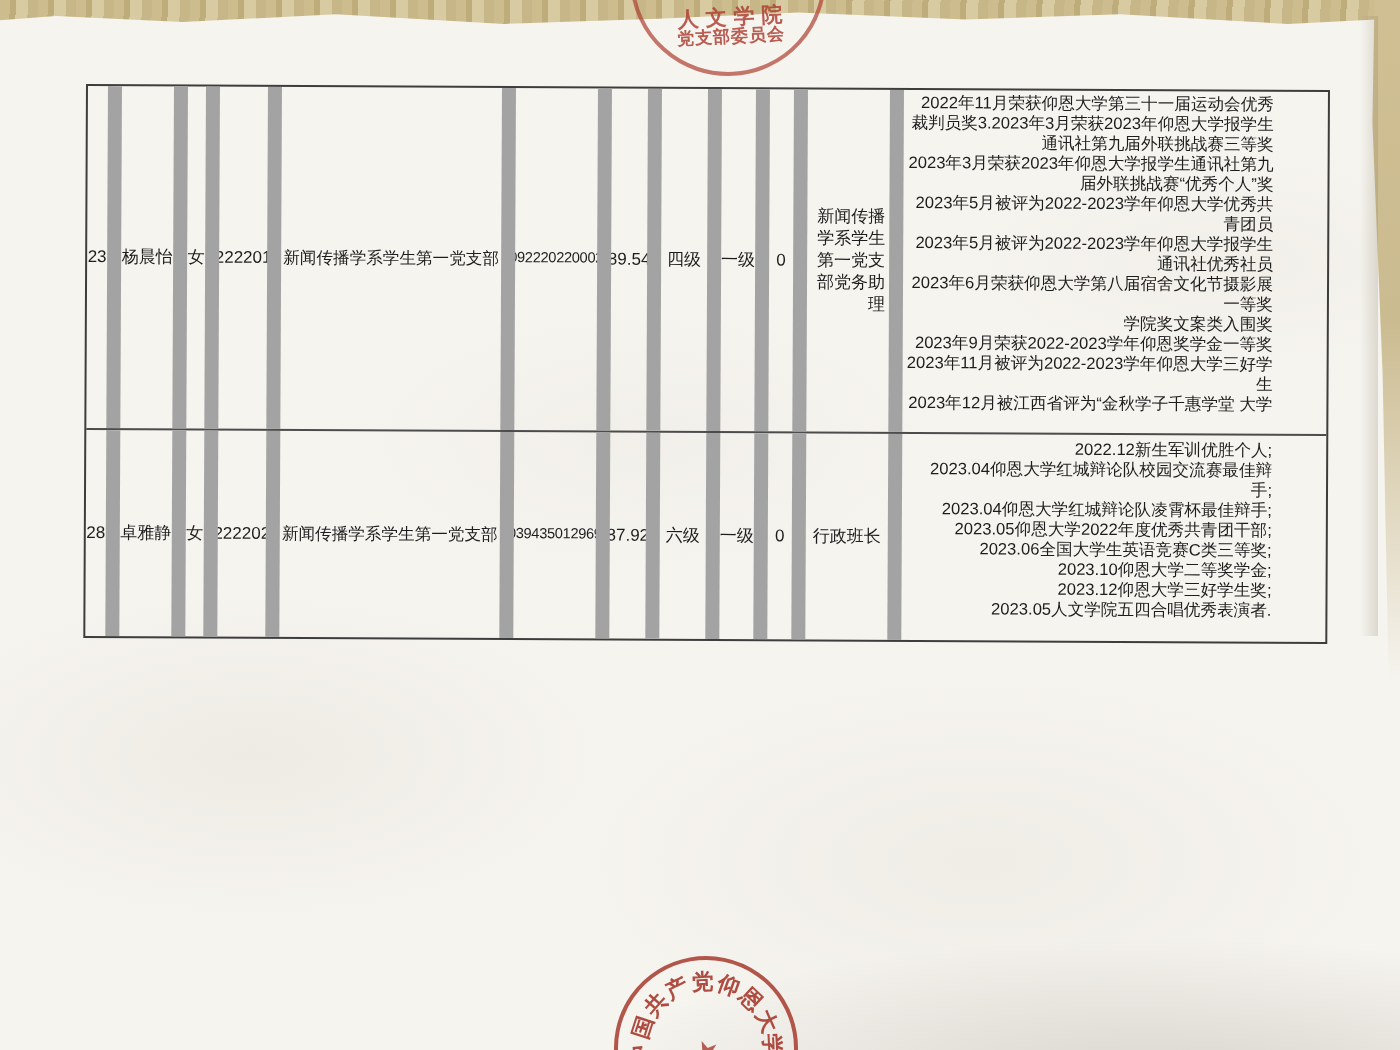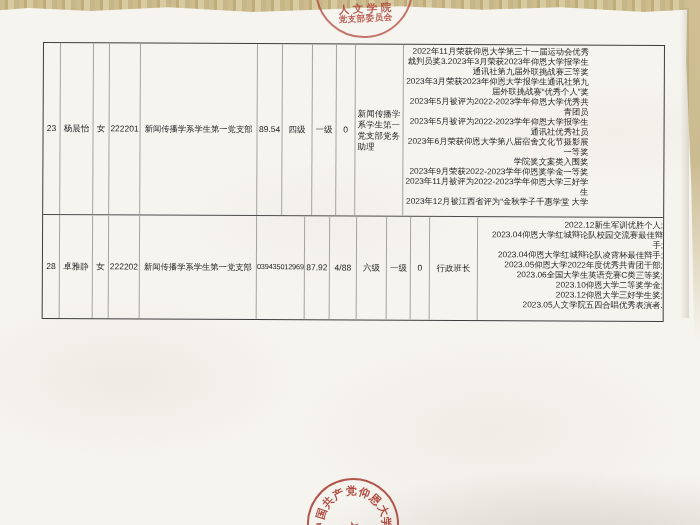--- a/index.html
+++ b/index.html
@@ -39,22 +39,22 @@
   .doc-table{
     position:absolute;left:43px;top:42px;width:620px;z-index:2;
     border:1.4px solid #3d3d3d;box-sizing:content-box;
     transform:rotate(.28deg);transform-origin:0 0;
   }
   .trow{display:flex;border-bottom:1px solid #4c4c4c;overflow:hidden}
   .trow:last-child{border-bottom:none}
   .row-23{height:171px}
   .row-24{height:103px}
   .tcell{
-    box-sizing:border-box;border-right:1px solid #a3a3a3;flex:none;
-    display:flex;align-items:center;justify-content:center;text-align:left;
+    box-sizing:border-box;border-right:7px solid #a3a3a3;flex:none;
+    display:flex;align-items:center;justify-content:center;text-align:right;
     font-size:8.5px;line-height:10.5px;overflow:hidden;
   }
   .tcell:last-child{border-right:none}
   .c0{width:17px}.c1{width:33px}.c2{width:16px}.c3{width:31px}
   .c4{width:117px;font-size:8.3px;white-space:nowrap}
   .c5{width:48px;font-size:7.3px;letter-spacing:-.15px;white-space:nowrap}
   .c6{width:25px}.c7{width:27px}.c8{width:30px}.c9{width:24px}.c10{width:19px}
   .c11{width:48px;padding:0 2px;line-height:11px}
   .c12{width:185px;display:block;text-align:right;padding:1px 0 0 2px}
   .row-24 .c12{padding-top:2px}
@@ -106,20 +106,21 @@
 </div>
 
 <div class="doc-table">
 
   <div class="trow row-23">
     <div class="tcell c0">23</div>
     <div class="tcell c1">杨晨怡</div>
     <div class="tcell c2">女</div>
     <div class="tcell c3">222201</div>
     <div class="tcell c4">新闻传播学系学生第一党支部</div>
+    <div class="tcell c5">092220220002</div>
     <div class="tcell c6">89.54</div>
     <div class="tcell c8">四级</div>
     <div class="tcell c9">一级</div>
     <div class="tcell c10">0</div>
     <div class="tcell c11">新闻传播学系学生第一党支部党务助理</div>
     <div class="tcell c12">
         <div class="aw-line">2022年11月荣获仰恩大学第三十一届运动会优秀</div>
         <div class="aw-line">裁判员奖3.2023年3月荣获2023年仰恩大学报学生</div>
         <div class="aw-line">通讯社第九届外联挑战赛三等奖</div>
         <div class="aw-line">2023年3月荣获2023年仰恩大学报学生通讯社第九</div>
@@ -139,21 +140,20 @@
   </div>
 
   <div class="trow row-24">
     <div class="tcell c0">28</div>
     <div class="tcell c1">卓雅静</div>
     <div class="tcell c2">女</div>
     <div class="tcell c3">222202</div>
     <div class="tcell c4">新闻传播学系学生第一党支部</div>
     <div class="tcell c5">039435012969</div>
     <div class="tcell c6">87.92</div>
-    <div class="tcell c7">4/88</div>
     <div class="tcell c8">六级</div>
     <div class="tcell c9">一级</div>
     <div class="tcell c10">0</div>
     <div class="tcell c11">行政班长</div>
     <div class="tcell c12">
         <div class="aw-line">2022.12新生军训优胜个人;</div>
         <div class="aw-line">2023.04仰恩大学红城辩论队校园交流赛最佳辩</div>
         <div class="aw-line">手;</div>
         <div class="aw-line">2023.04仰恩大学红城辩论队凌霄杯最佳辩手;</div>
         <div class="aw-line">2023.05仰恩大学2022年度优秀共青团干部;</div>

